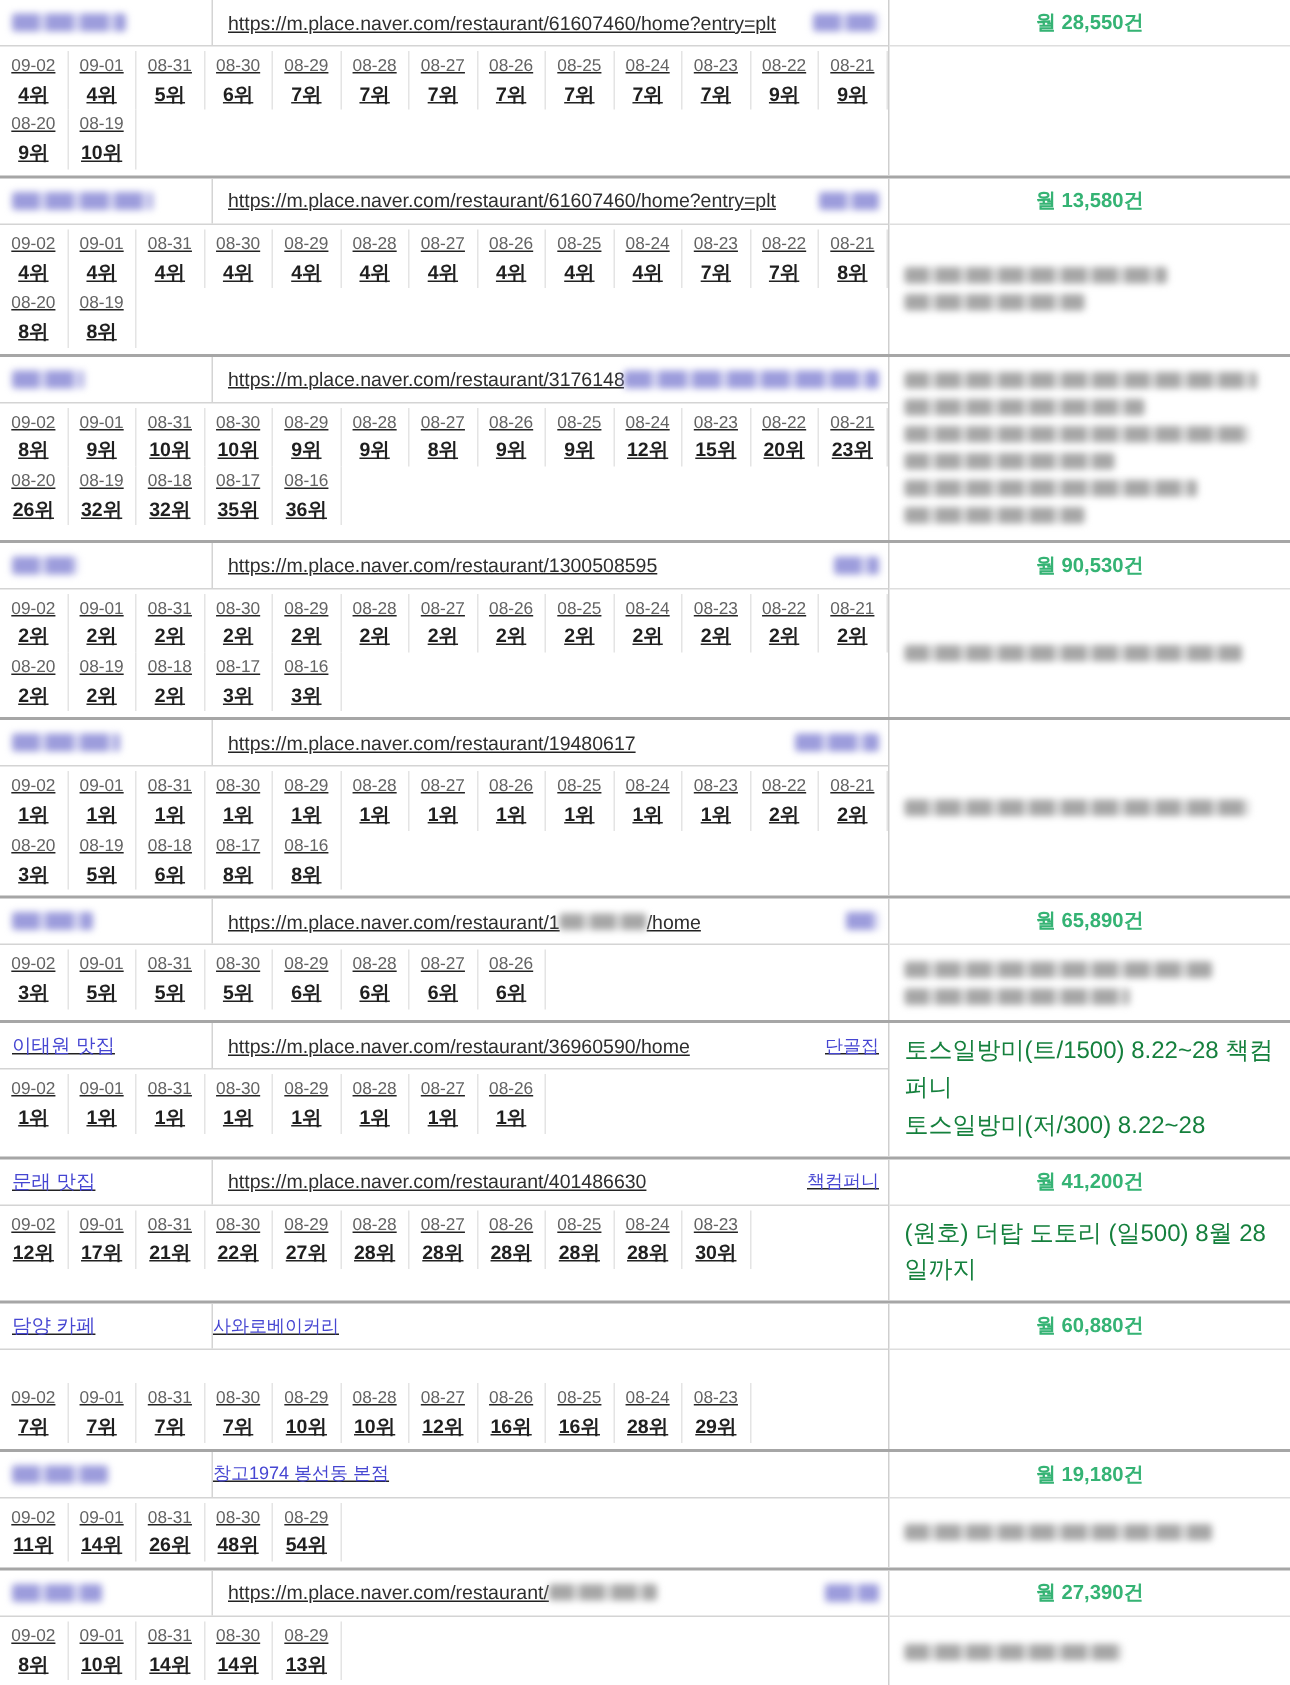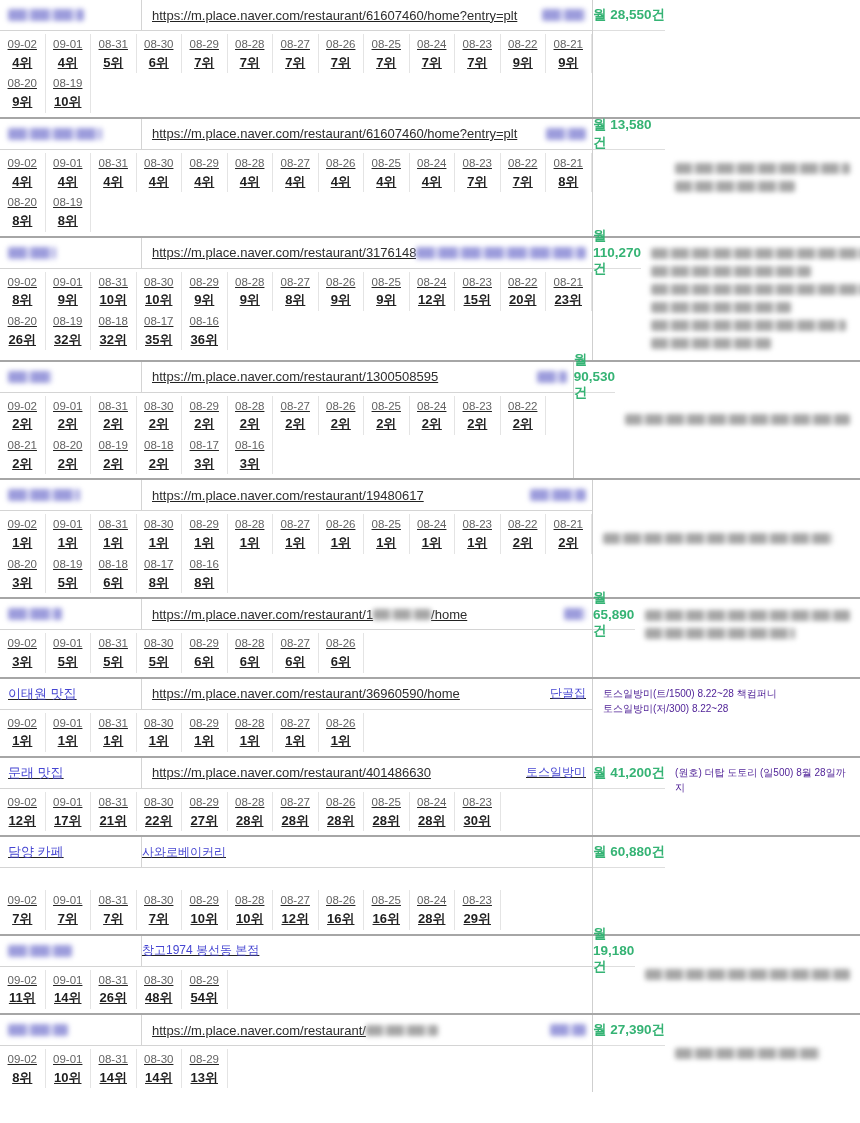--- a/index.html
+++ b/index.html
@@ -10,23 +10,23 @@
   .bl{width:592px;box-sizing:border-box;display:flex;flex-direction:column;text-decoration:underline;}
   .bh{display:flex;align-items:stretch;height:30px;border-bottom:1px solid #d4d4d4;}
   .kw{width:142px;box-sizing:border-box;border-right:1px solid #d4d4d4;display:flex;align-items:center;padding-left:8px;color:#4646d2;font-size:13px;white-space:nowrap;overflow:hidden;}
   .url{flex:1;display:flex;align-items:center;padding-left:10px;font-size:13px;color:#2e2e2e;white-space:nowrap;overflow:hidden;}
   .lbl{display:flex;align-items:center;justify-content:flex-end;padding-right:6px;color:#4646d2;font-size:12px;white-space:nowrap;}
   .dates{display:flex;flex-wrap:wrap;padding:3px 0 4px 0;}
   .dates.gap{padding-top:22px;}
   .dc{width:45.5px;box-sizing:border-box;border-right:1px solid #e4e4e4;text-align:center;padding:4px 0 3px 0;}
   .dc .d{font-size:11.5px;color:#636363;line-height:1.2;}
   .dc .r{font-size:13px;font-weight:bold;color:#1f1f1f;line-height:1.2;margin-top:3px;}
-  .br{flex:1;border-left:1px solid #cfcfcf;display:flex;flex-direction:row;box-sizing:border-box;}
+  .br{flex:1;border-left:1px solid #cfcfcf;display:flex;flex-direction:column;box-sizing:border-box;}
   .cnt{height:30px;display:flex;align-items:center;justify-content:center;color:#35b374;font-weight:bold;font-size:13.5px;border-bottom:1px solid #dedede;}
-  .notes{flex:1;padding:7px 10px;font-size:10px;color:#4c1d95;line-height:1.55;}
+  .notes{flex:1;padding:7px 10px;font-size:16px;color:#15803d;line-height:1.55;}
   .notes.center{display:flex;flex-direction:column;justify-content:center;}
   .nline{height:18px;display:flex;align-items:center;}
   .blur{display:inline-block;height:12px;border-radius:2px;filter:blur(2.5px);
         background-image:repeating-linear-gradient(90deg,#9c9cdc 0 18px,#d6d6f2 18px 23px);}
   .blur.gray{height:11px;background-image:repeating-linear-gradient(90deg,#a6a6a6 0 16px,#d9d9d9 16px 21px);}
 </style>
 </head>
 <body>
 
 <div id="rank-table">
@@ -285,23 +285,20 @@
             <div class="d">08-17</div>
             <div class="r">35위</div>
           </div>
           <div class="dc">
             <div class="d">08-16</div>
             <div class="r">36위</div>
           </div>
         </div>
       </div>
       <div class="br">
-        <div class="cnt">
-          <span>월 110,270건</span>
-        </div>
         <div class="notes">
           <div class="nline">
             <span class="blur gray" style="width: 235px;"></span>
           </div>
           <div class="nline">
             <span class="blur gray" style="width: 160px;"></span>
           </div>
           <div class="nline">
             <span class="blur gray" style="width: 230px;"></span>
           </div>
@@ -634,21 +631,21 @@
     <div class="block">
       <div class="bl">
         <div class="bh">
           <div class="kw">
             <span>문래 맛집</span>
           </div>
           <div class="url">
             <span>https://m.place.naver.com/restaurant/401486630</span>
           </div>
           <div class="lbl">
-            <span>토스일방미</span>
+            <span>책컴퍼니</span>
           </div>
         </div>
         <div class="dates">
           <div class="dc">
             <div class="d">09-02</div>
             <div class="r">12위</div>
           </div>
           <div class="dc">
             <div class="d">09-01</div>
             <div class="r">17위</div>

